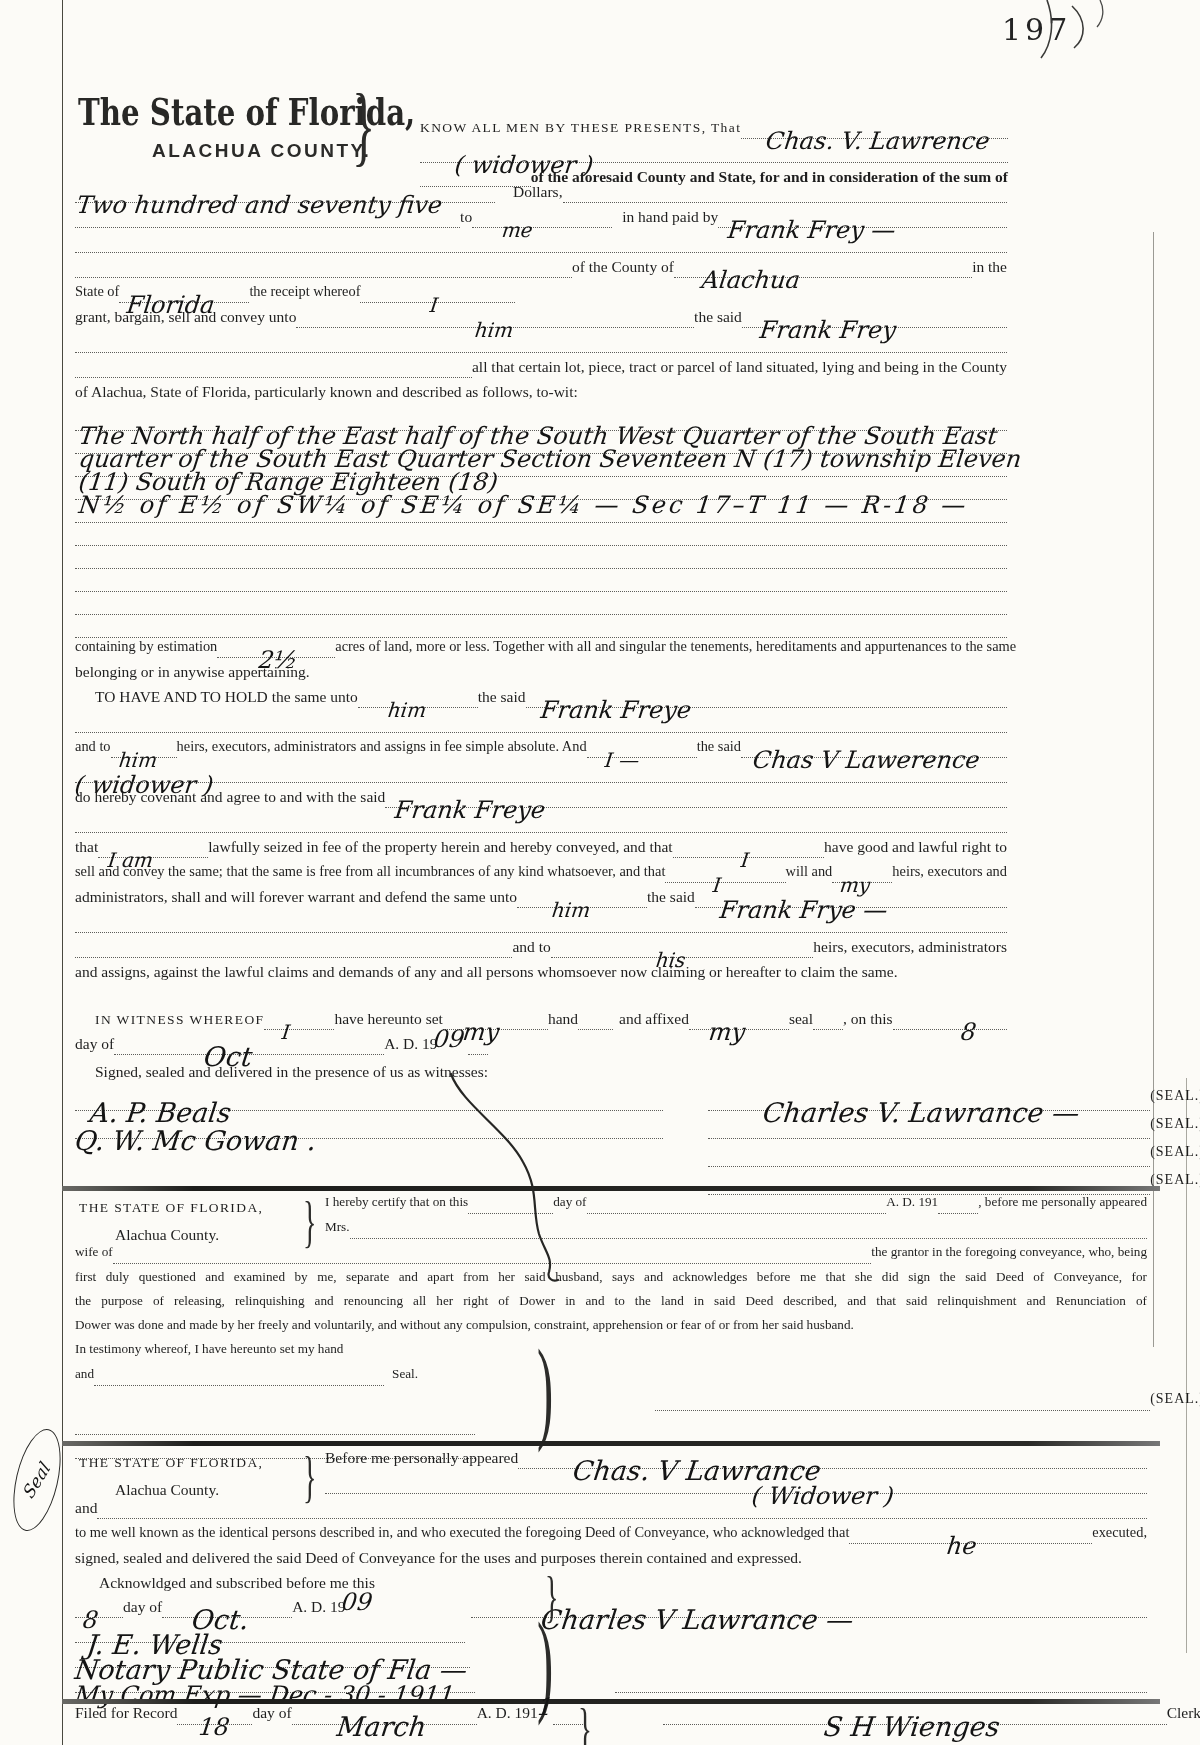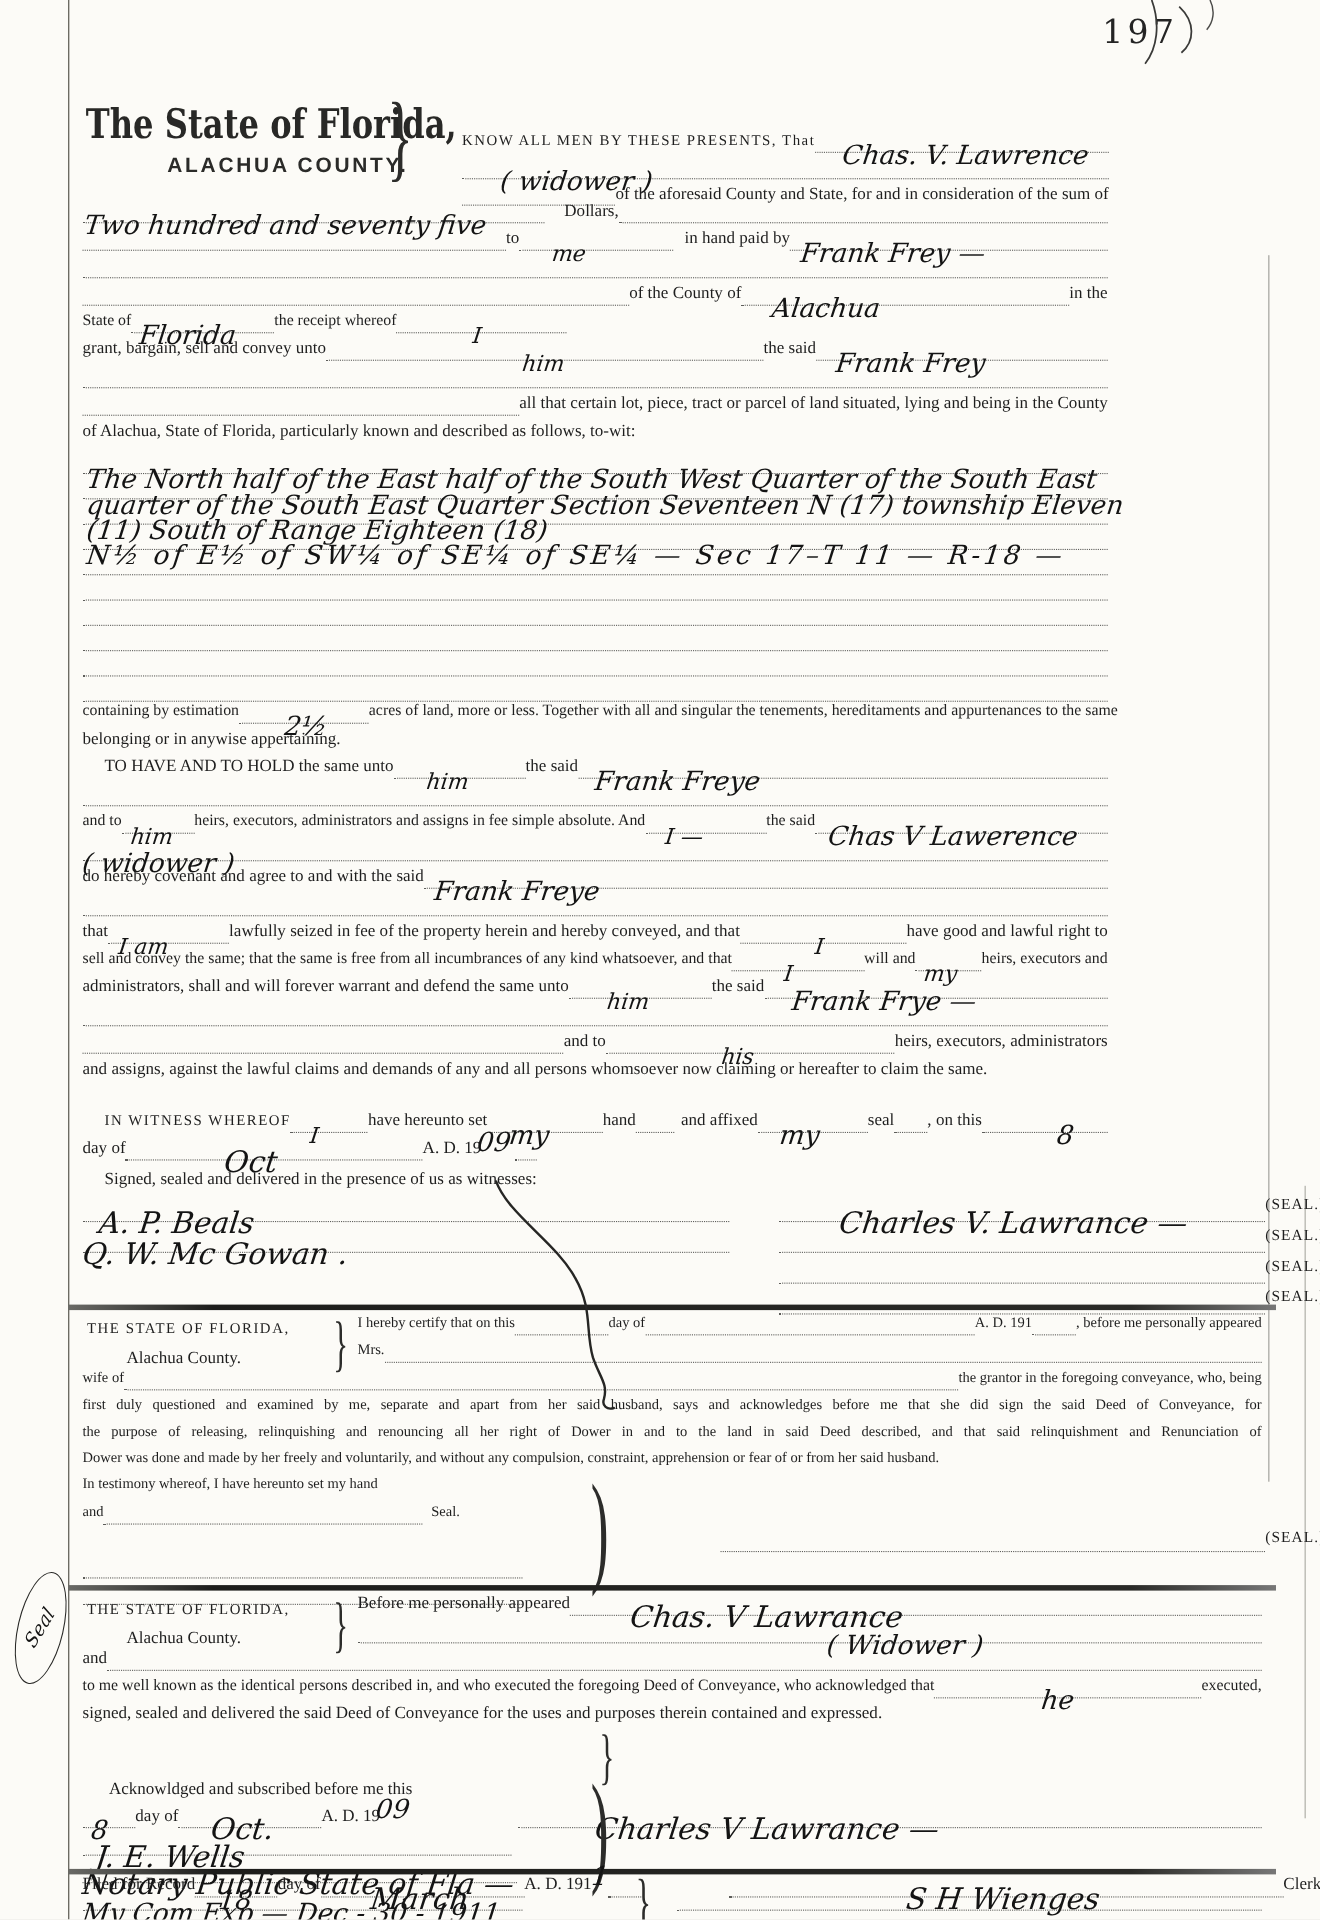--- a/index.html
+++ b/index.html
@@ -67,21 +67,21 @@
       <span class="sc">KNOW ALL MEN BY THESE PRESENTS, That</span>
       <span class="dseg" style="flex:1;">
         <i class="hw lg on" style="left:25px;">Chas. V. Lawrence</i>
       </span>
     </div>
     <div class="ln" style="width:588px; height:24px;">
       <span class="dseg" style="flex:1;">
         <i class="hw lg on" style="left:35px;">( widower )</i>
       </span>
     </div>
-    <div class="ln" style="width:588px; height:24px;">
+    <div class="ln" style="width:588px; height:24px;font-weight:bold;">
       <span class="dots"></span>
       <span class="pt">of the aforesaid County and State, for and in consideration of the sum of</span>
     </div>
   </div>
 
   <div class="abs" style="left:75px; top:183px;">
 
     <div class="ln">
       <span class="dseg" style="width:420px;">
         <i class="hw lg on" style="left:2px;">Two hundred and seventy five</i>
@@ -447,21 +447,21 @@
       <span class="dseg" style="flex:1;">
         <i class="hw lg on" style="left:40%;">he</i>
       </span>
       <span class="pt tight">executed,</span>
     </div>
 
     <div class="ln">
       <span class="pt">signed, sealed and delivered the said Deed of Conveyance for the uses and purposes therein contained and expressed.</span>
     </div>
 
-    <div class="ln" style="height:24px; padding-left:24px; width:480px;margin-top:44px;">
+    <div class="ln" style="height:24px; padding-left:24px; width:480px;">
       <span class="pt">Acknowldged and subscribed before me this</span>
     </div>
 
     <div class="ln" style="width:1072px;">
       <span class="dseg" style="width:48px;">
         <i class="hw lg on" style="left:8px;">8</i>
       </span>
       <span class="pt">day of</span>
       <span class="dseg" style="width:130px;">
         <i class="hw xl on" style="left:30px;">Oct.</i>

